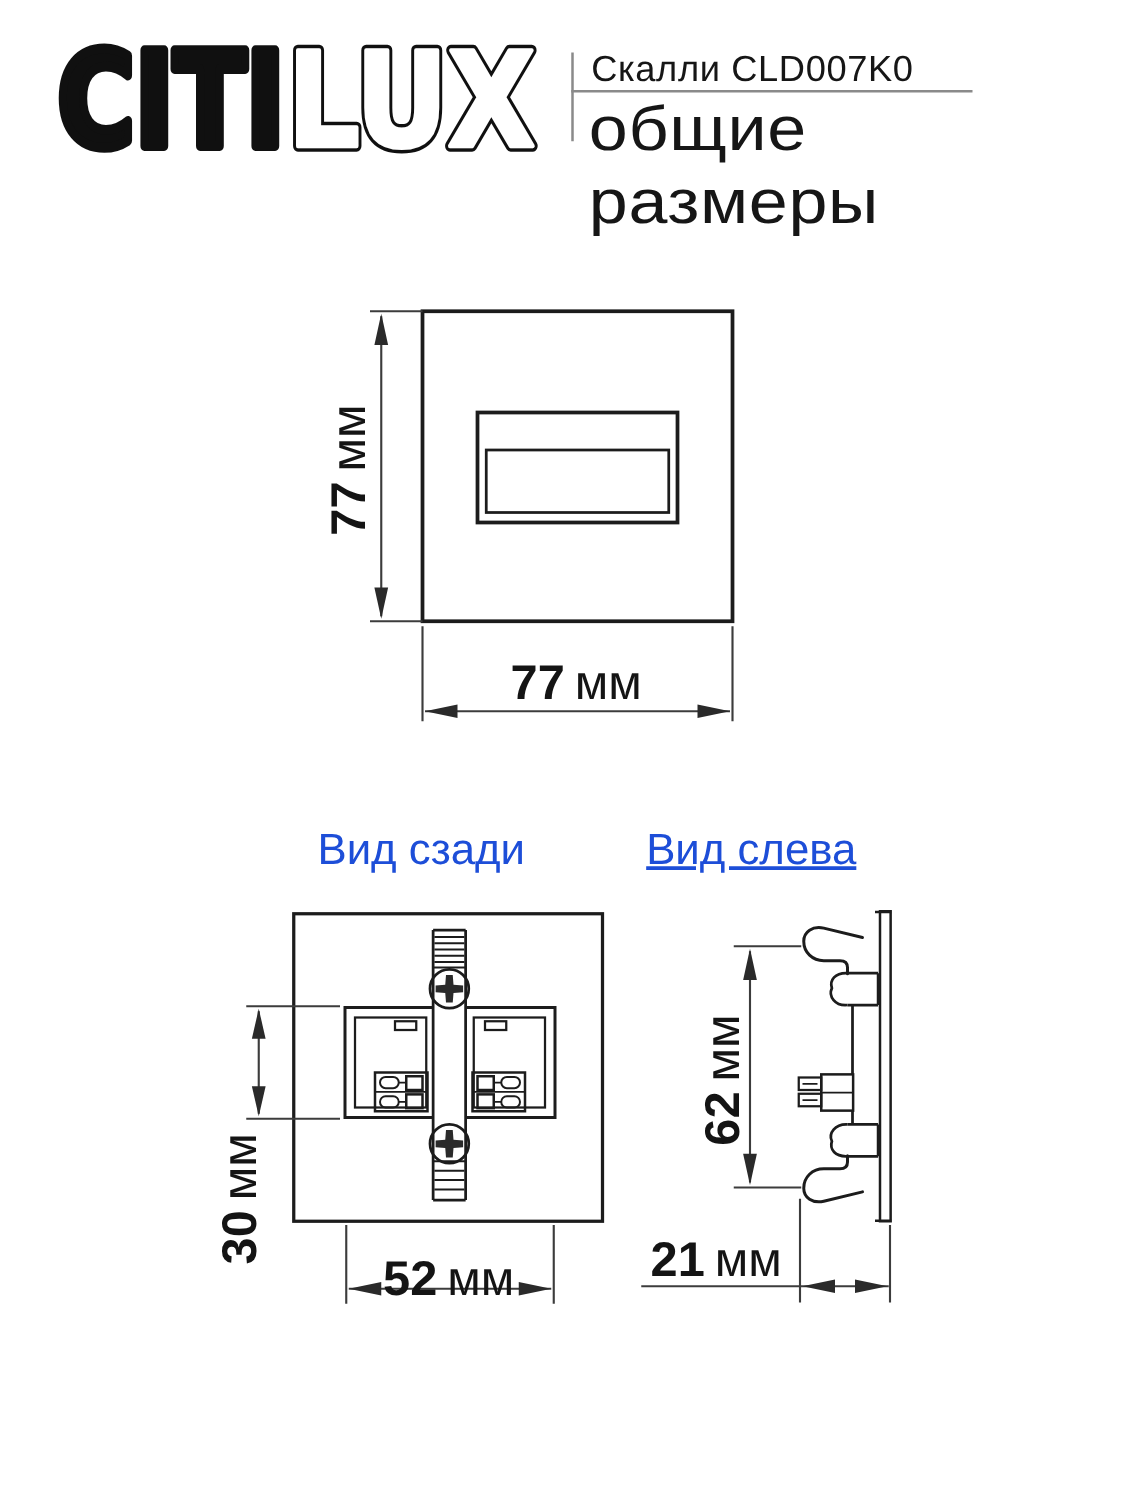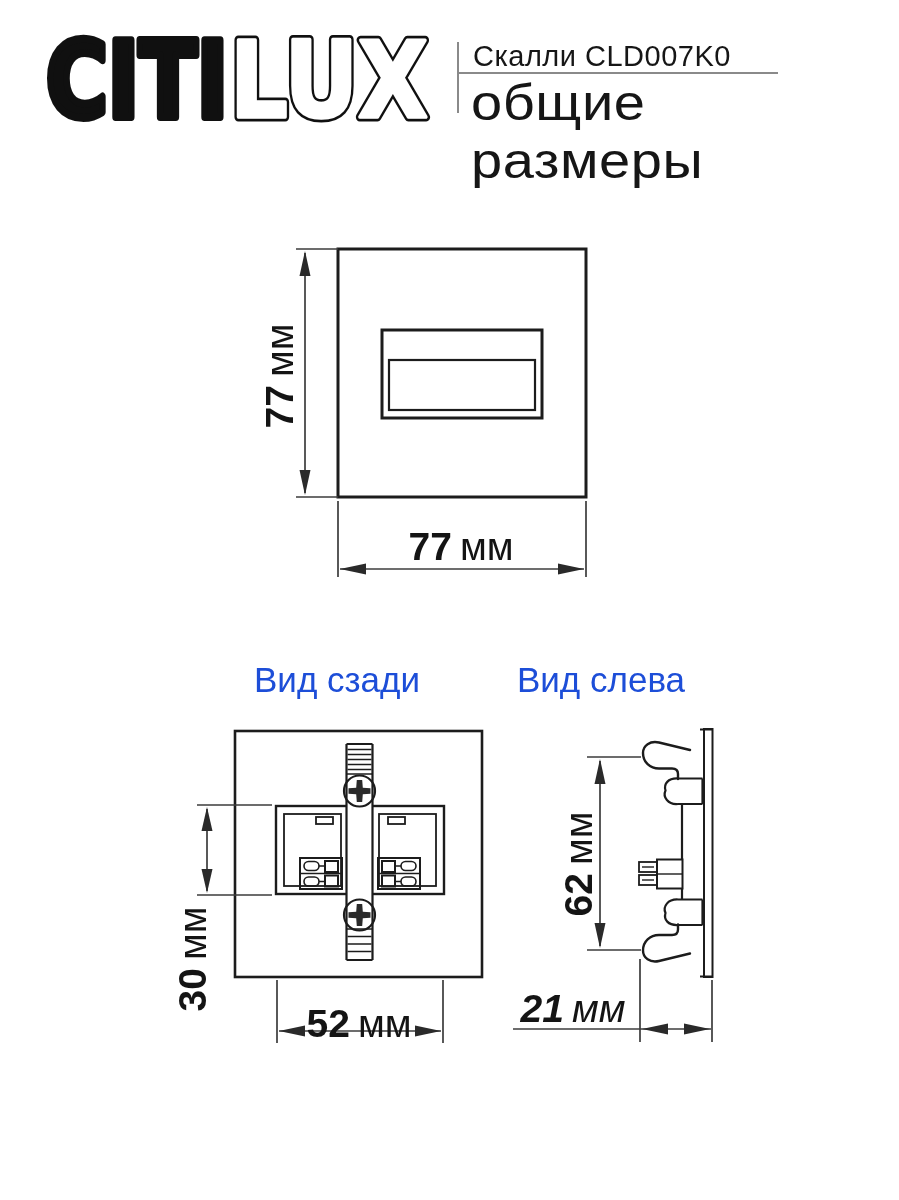--- a/index.html
+++ b/index.html
@@ -161,36 +161,36 @@
       <g>
         <path class="dimline" d="M640,959 V1042 M712,980 V1042"></path>
         <line class="dimline" x1="513" y1="1029" x2="711" y2="1029"></line>
         <polygon class="arrow" points="642,1029 668,1023.6 668,1034.4"></polygon>
         <polygon class="arrow" points="710,1029 684,1023.6 684,1034.4"></polygon>
       </g>
     </g>
   </svg>
 
   <div class="view-title" style="left:337px;top:680px;">Вид сзади</div>
-  <div class="view-title" style="left:601px;top:680px;">Вид слева</div>
+  <div class="view-title" style="left:601px;top:680px;text-decoration:underline;">Вид слева</div>
 
   <div class="dim-label rot" style="left:280px;top:376px;">
     <span class="val">77</span><span class="unit">мм</span>
   </div>
   <div class="dim-label" style="left:461px;top:547px;">
     <span class="val">77</span><span class="unit">мм</span>
   </div>
 
   <div class="dim-label rot" style="left:193px;top:959px;">
     <span class="val">30</span><span class="unit">мм</span>
   </div>
   <div class="dim-label" style="left:359px;top:1024px;">
     <span class="val">52</span><span class="unit">мм</span>
   </div>
 
   <div class="dim-label rot" style="left:579px;top:864px;">
     <span class="val">62</span><span class="unit">мм</span>
   </div>
-  <div class="dim-label" style="left:573px;top:1009px;font-style:italic;">
+  <div class="dim-label" style="left:573px;top:1009px;">
     <span class="val">21</span><span class="unit">мм</span>
   </div>
 
 </div>
 
 </body></html>

